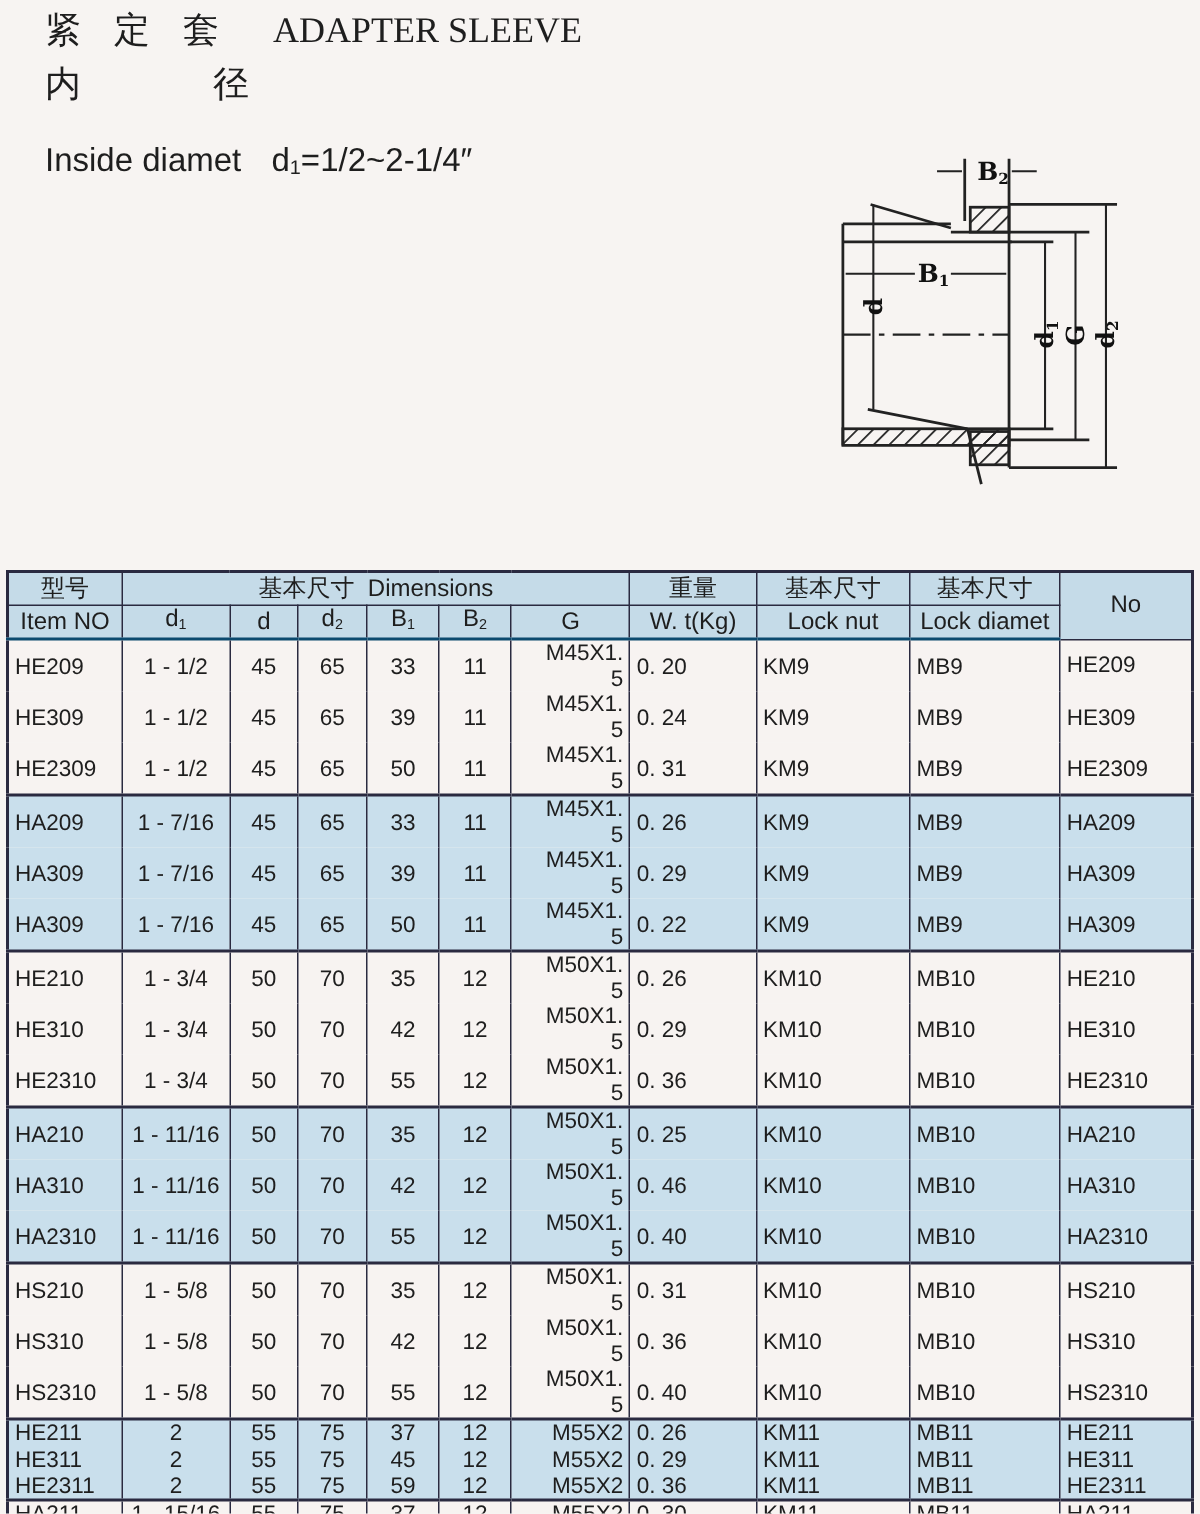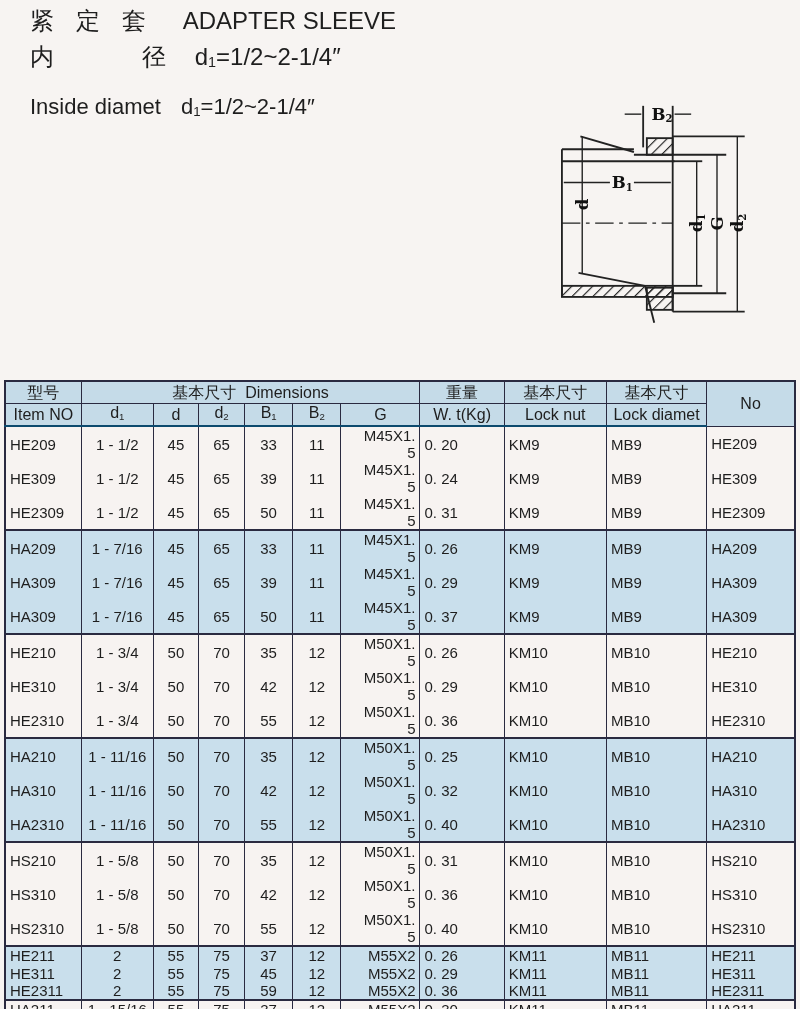--- a/index.html
+++ b/index.html
@@ -2,21 +2,21 @@
 <html><head>
 <meta charset="utf-8">
 <style>
   html,body{margin:0;padding:0;}
   body{width:800px;height:1009px;background:#f7f4f2;position:relative;overflow:hidden;
        font-family:"Liberation Sans","DejaVu Sans",sans-serif;color:#1e1e1e;}
   .hdr{position:absolute;left:30px;}
   .hdr-line{font-size:24px;line-height:30px;white-space:nowrap;}
   .hdr-line .cn{display:inline-block;letter-spacing:22px;}
   .hdr-line .en{margin-left:8px;}
-  .l1{top:6px;}
+  .l1{top:6px;font-family:Liberation Serif, serif;}
   .l2{top:42px;}
   .l3{top:92px;font-size:22px;}
   .l2 .cn{width:150px;letter-spacing:0;}
   .l2 .cn span:last-child{float:right;margin-right:14px;}
   sub{font-size:60%;vertical-align:-2px;}
   .diagram{position:absolute;left:525px;top:92px;width:240px;width:240px;height:240px;}
   table{position:absolute;left:4px;top:380px;width:792px;border-collapse:collapse;
         border:2px solid #2a2a40;font-size:15px;}
   th,td{border-left:1px solid #2a2a40;border-right:1px solid #2a2a40;padding:0 4px;height:17.4px;line-height:17px;font-weight:normal;}
   thead th{background:#c5dbe8;text-align:center;height:21px;font-size:16px;}
@@ -32,21 +32,20 @@
 </style>
 </head>
 <body>
 
 <div class="hdr l1 hdr-line">
   <span class="cn">紧定套</span>
   <span class="en">ADAPTER SLEEVE</span>
 </div>
 <div class="hdr l2 hdr-line">
   <span class="cn"><span>内</span><span>径</span></span>
-  <span class="en"><span>d</span><sub>1</sub><span>=1/2~2-1/4″</span></span>
 </div>
 <div class="hdr l3 hdr-line">
   <span>Inside diamet</span>
   <span class="en" style="margin-left:14px"><span>d</span><sub>1</sub><span>=1/2~2-1/4″</span></span>
 </div>
 
 <svg class="diagram" viewBox="0 0 260 260" width="240" height="240">
   <defs>
     <pattern id="hatch" width="8" height="8" patternUnits="userSpaceOnUse" patternTransform="rotate(45)">
       <line x1="0" y1="0" x2="0" y2="8" stroke="#222" stroke-width="2.5"></line>
@@ -204,21 +203,21 @@
         <td class="l">HA309</td>
       </tr>
       <tr class="blue grp-end">
         <td class="l">HA309</td>
         <td class="c">1 - 7/16</td>
         <td class="c">45</td>
         <td class="c">65</td>
         <td class="c">50</td>
         <td class="c">11</td>
         <td class="g">M45X1. 5</td>
-        <td class="l">0. 37</td>
+        <td class="l">0. 22</td>
         <td class="l">KM9</td>
         <td class="l">MB9</td>
         <td class="l">HA309</td>
       </tr>
       <tr class="white">
         <td class="l">HE210</td>
         <td class="c">1 - 3/4</td>
         <td class="c">50</td>
         <td class="c">70</td>
         <td class="c">35</td>
@@ -269,21 +268,21 @@
         <td class="l">HA210</td>
       </tr>
       <tr class="blue">
         <td class="l">HA310</td>
         <td class="c">1 - 11/16</td>
         <td class="c">50</td>
         <td class="c">70</td>
         <td class="c">42</td>
         <td class="c">12</td>
         <td class="g">M50X1. 5</td>
-        <td class="l">0. 32</td>
+        <td class="l">0. 46</td>
         <td class="l">KM10</td>
         <td class="l">MB10</td>
         <td class="l">HA310</td>
       </tr>
       <tr class="blue grp-end">
         <td class="l">HA2310</td>
         <td class="c">1 - 11/16</td>
         <td class="c">50</td>
         <td class="c">70</td>
         <td class="c">55</td>

